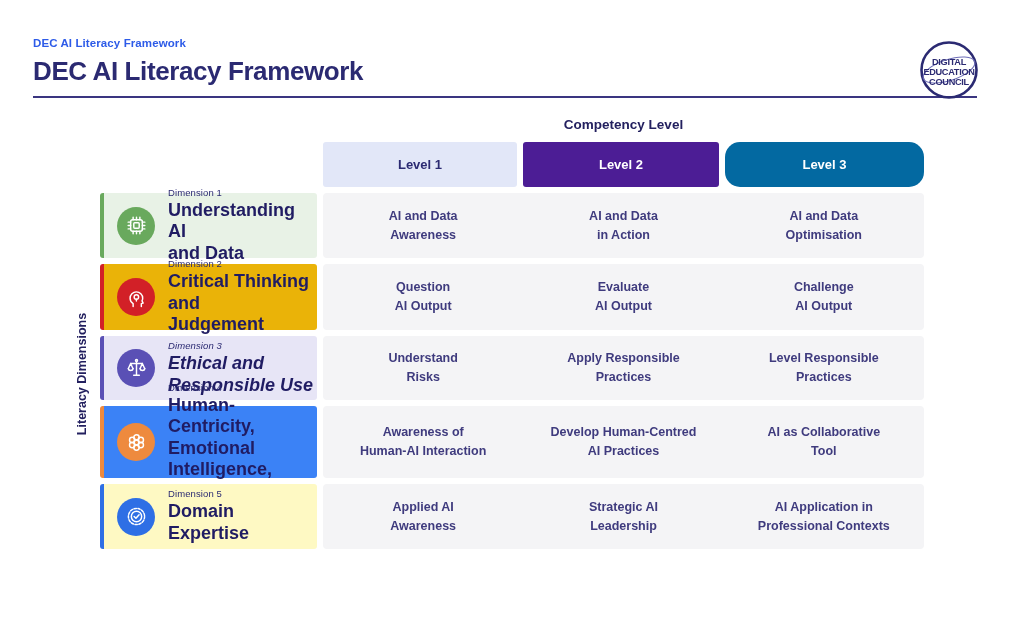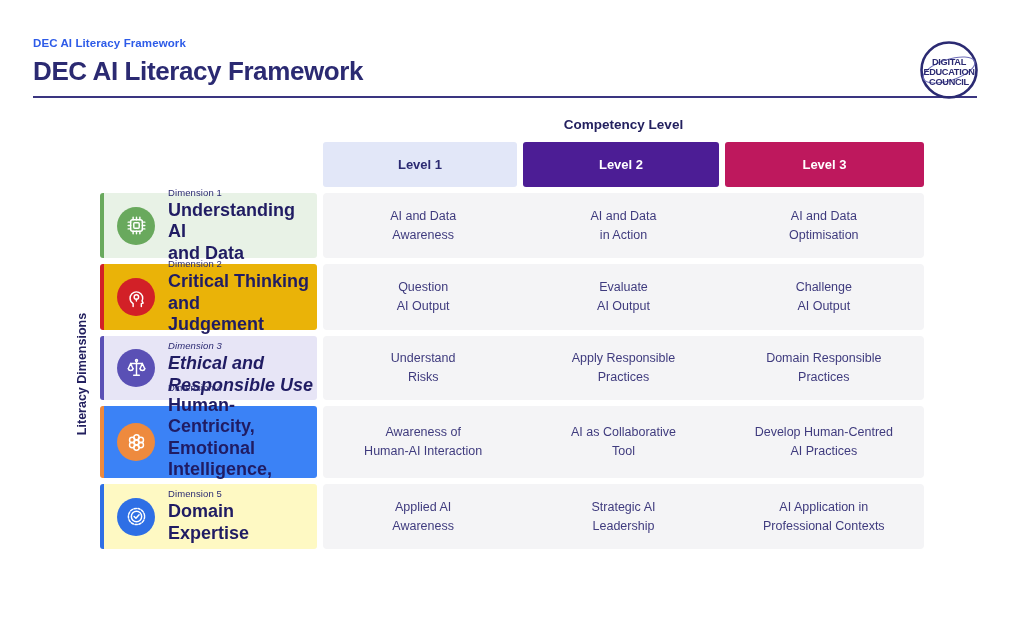--- a/index.html
+++ b/index.html
@@ -42,21 +42,21 @@
     grid-column:2 / span 3;align-self:end;
     text-align:center;font-size:13.5px;font-weight:bold;color:#23205f;
     padding-bottom:4px;
   }
   .level-head{
     display:flex;align-items:center;justify-content:center;
     font-size:13px;font-weight:bold;border-radius:3px;
   }
   .level-1{background:#e2e7f8;color:#2b2a72;}
   .level-2{background:#4c1d95;color:#ffffff;}
-  .level-3{background:#be185d;color:#ffffff;}
+  .level-3{background:#0369a1;color:#ffffff;border-radius:15px;}
 
   
   .dim{
     display:flex;align-items:center;gap:13px;
     padding-left:13px;border-radius:3px;
     border-left:4px solid transparent;box-sizing:border-box;
   }
   .dim-icon{
     width:38px;height:38px;border-radius:50%;flex:0 0 38px;
     display:flex;align-items:center;justify-content:center;
@@ -77,20 +77,21 @@
   .dim4{background:#3b82f6;border-left-color:#ee8a3e;}
   .dim4 .dim-icon{background:#ee8a3e;}
   .dim5{background:#fef9c3;border-left-color:#2e6fe5;justify-content:flex-end;}
   .dim5 .dim-icon{background:#2e6fe5;}
 
   
   .strip{
     grid-column:2 / span 3;
     background:#f4f4f6;border-radius:4px;
     display:flex;
+    font-weight:bold;
   }
   .cell{
     flex:1;display:flex;align-items:center;justify-content:center;
     position:relative;text-align:center;
     font-size:12.5px;color:#3f3b7e;line-height:1.5;white-space:pre-line;
   }
 
   
   .row-axis-label{
     position:absolute;left:82px;top:374px;
@@ -187,21 +188,21 @@
         <div class="dim-eyebrow">Dimension 3</div>
         <div class="dim-title">Ethical and
 Responsible Use</div>
       </div>
     </div>
     <div class="strip">
       <div class="cell">Understand
 Risks</div>
       <div class="cell">Apply Responsible
 Practices</div>
-      <div class="cell">Domain Responsible
+      <div class="cell">Level Responsible
 Practices</div>
     </div>
 
     <div class="dim dim4">
       <div class="dim-icon">
         <svg viewBox="0 0 24 24">
           <circle cx="12" cy="12" r="2.4"></circle>
           <circle cx="12" cy="7.6" r="2.4"></circle>
           <circle cx="15.8" cy="9.8" r="2.4"></circle>
           <circle cx="15.8" cy="14.2" r="2.4"></circle>
@@ -213,24 +214,24 @@
       <div>
         <div class="dim-eyebrow">Dimension 4</div>
         <div class="dim-title">Human-Centricity,
 Emotional Intelligence,
 and Creativity</div>
       </div>
     </div>
     <div class="strip">
       <div class="cell">Awareness of
 Human-AI Interaction</div>
+      <div class="cell">Develop Human-Centred
+AI Practices</div>
       <div class="cell">AI as Collaborative
 Tool</div>
-      <div class="cell">Develop Human-Centred
-AI Practices</div>
     </div>
 
     <div class="dim dim5">
       <div class="dim-icon">
         <svg viewBox="0 0 24 24">
           <circle cx="12" cy="12" r="7.2" stroke-dasharray="2.1 1.4"></circle>
           <circle cx="12" cy="12" r="4.6"></circle>
           <path d="M9.9 12l1.6 1.6 2.8-3.2"></path>
         </svg>
       </div>

